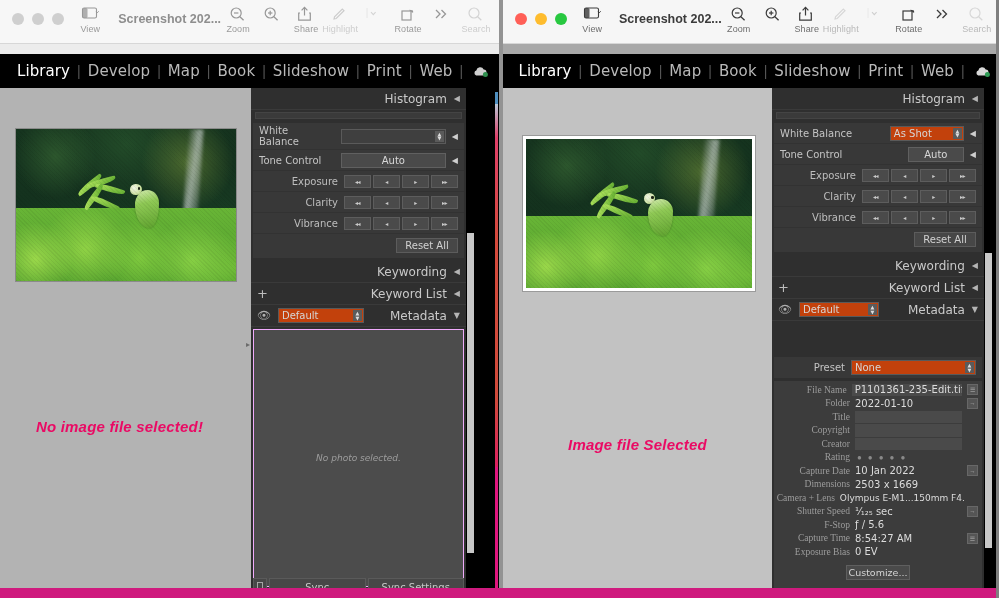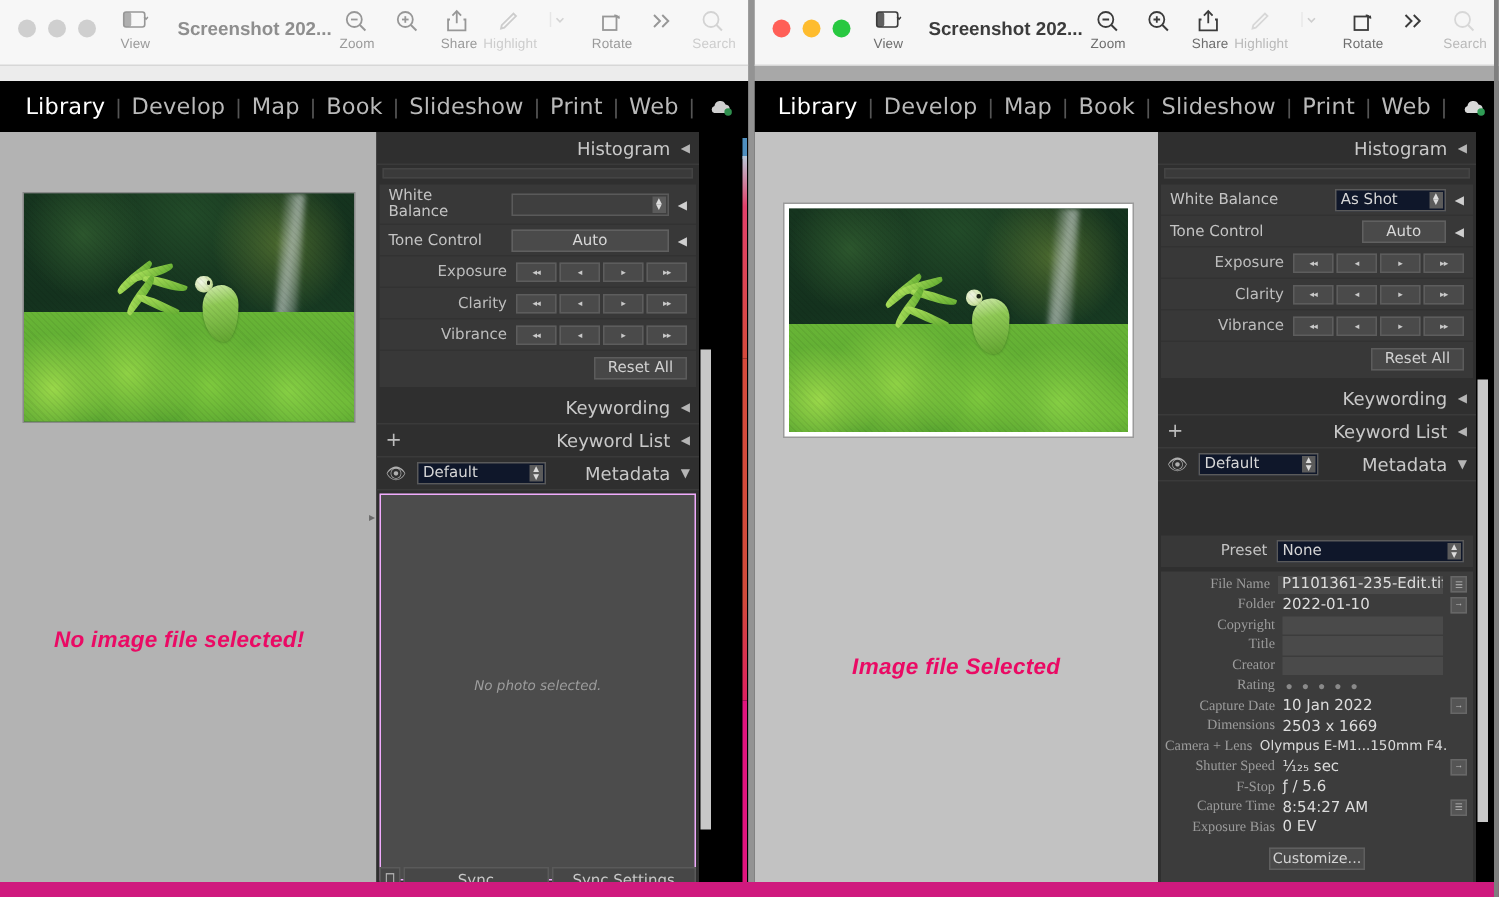--- a/index.html
+++ b/index.html
@@ -172,21 +172,21 @@
   .row {
     display:flex; align-items:center; min-height:21px; padding:2px 6px;
     border-bottom:1px solid #323232; gap:6px;
   }
   .row:last-child { border-bottom:none;margin-top:36px; }
   .row-lbl { font-size:10px; color:#c4c4c4; font-family:"DejaVu Sans", sans-serif; }
   .row-lbl.rt { margin-left:auto; text-align:right; color:#bdbdbd; }
   .grow { flex:1 1 auto; }
 
   .select {
-    height:15px; background:#0f172a; border:1px solid #5a5a5a;
+    height:15px; background:#c2410c; border:1px solid #5a5a5a;
     display:flex; align-items:center; font-size:10px; color:#d6d6d6;
     padding:0 3px; position:relative; font-family:"DejaVu Sans", sans-serif;
   }
   .select.empty { background:#3f3f3f; }
   .select .stepper {
     position:absolute; right:1px; top:1px; bottom:1px; width:9px;
     background:#5b5b5b; display:flex; flex-direction:column;
     align-items:center; justify-content:center; font-size:5px; color:#ddd; line-height:.9;
   }
   .btn {
@@ -784,26 +784,26 @@
             <span class="mlbl">File Name</span>
             <span class="mval txtbox">P1101361-235-Edit.tif</span>
             <span class="maction">☰</span>
           </div>
           <div class="mrow">
             <span class="mlbl">Folder</span>
             <span class="mval">2022-01-10</span>
             <span class="maction">→</span>
           </div>
           <div class="mrow">
-            <span class="mlbl">Copyright</span>
+            <span class="mlbl">Title</span>
             <span class="mval txtbox"></span>
             <span class="maction empty"></span>
           </div>
           <div class="mrow">
-            <span class="mlbl">Title</span>
+            <span class="mlbl">Copyright</span>
             <span class="mval txtbox"></span>
             <span class="maction empty"></span>
           </div>
           <div class="mrow">
             <span class="mlbl">Creator</span>
             <span class="mval txtbox"></span>
             <span class="maction empty"></span>
           </div>
           <div class="mrow">
             <span class="mlbl">Rating</span>

